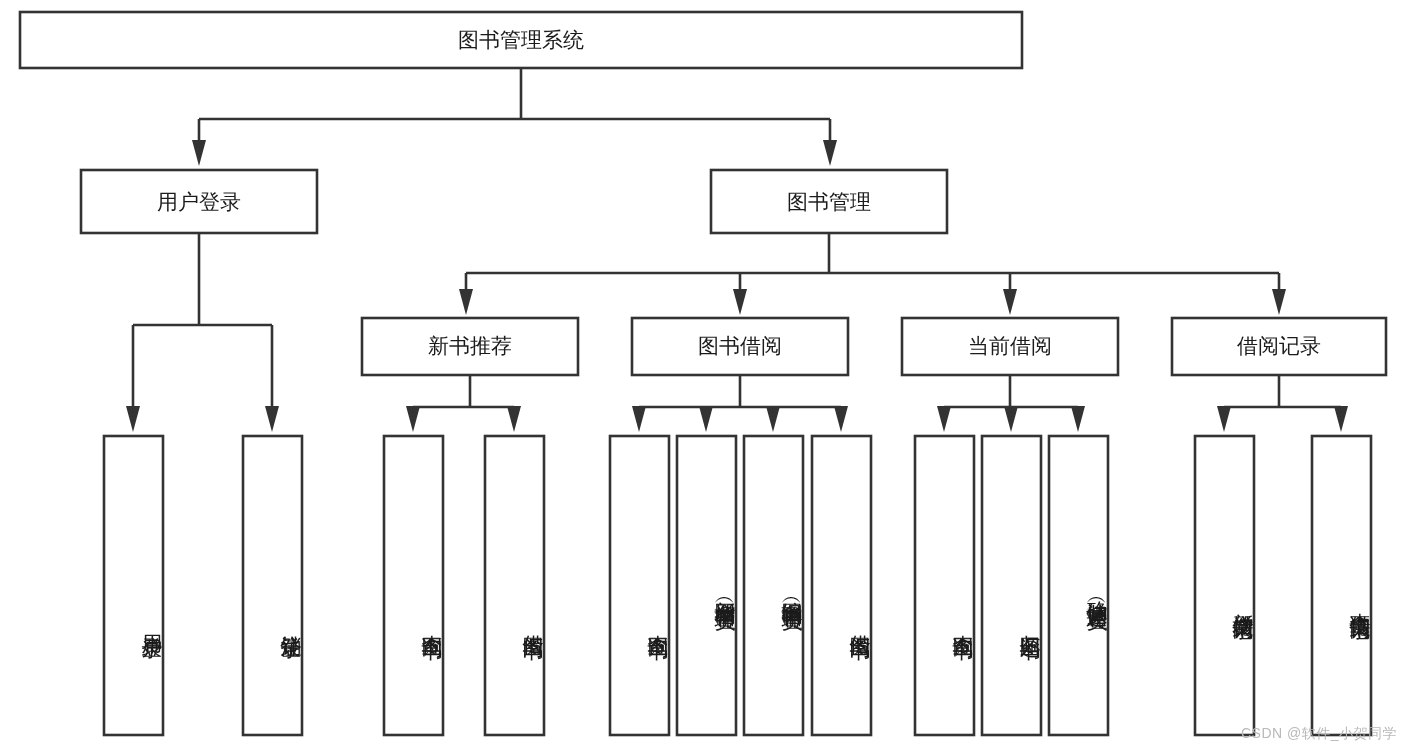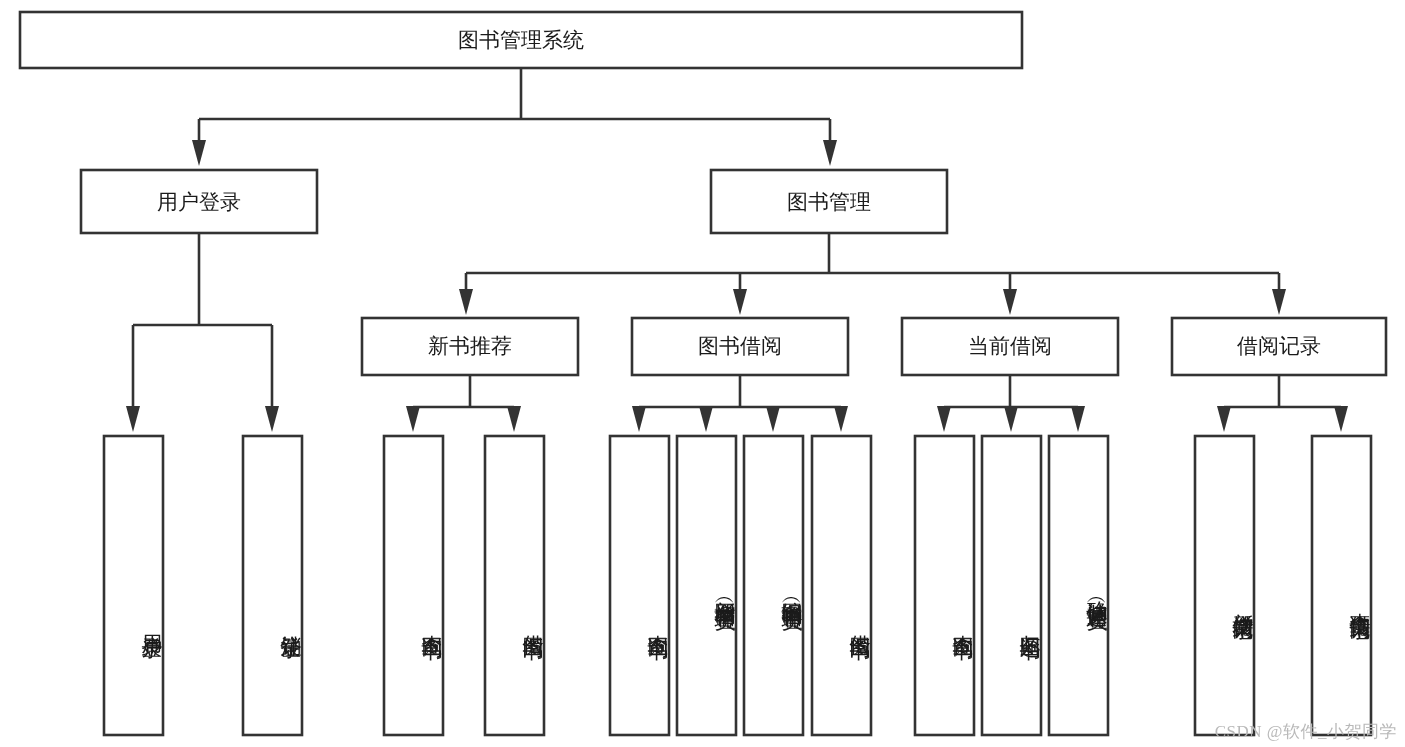--- a/index.html
+++ b/index.html
@@ -60,22 +60,22 @@
     line-height: 1.0;
     color: #1b1b1b;
     letter-spacing: 1.5px;
     white-space: nowrap;
     pointer-events: none;
   }
   .watermark {
     position: absolute;
     right: 8px;
     bottom: 4px;
-    font-family: Liberation Serif, serif;
-    font-size: 17px;
+    font-family: Liberation Sans, sans-serif;
+    font-size: 14px;
     color: #b9b9b9;
     letter-spacing: 0.5px;
     white-space: nowrap;
   }
 </style>
 </head>
 <body>
 
 <div id="diagram-root">
 

